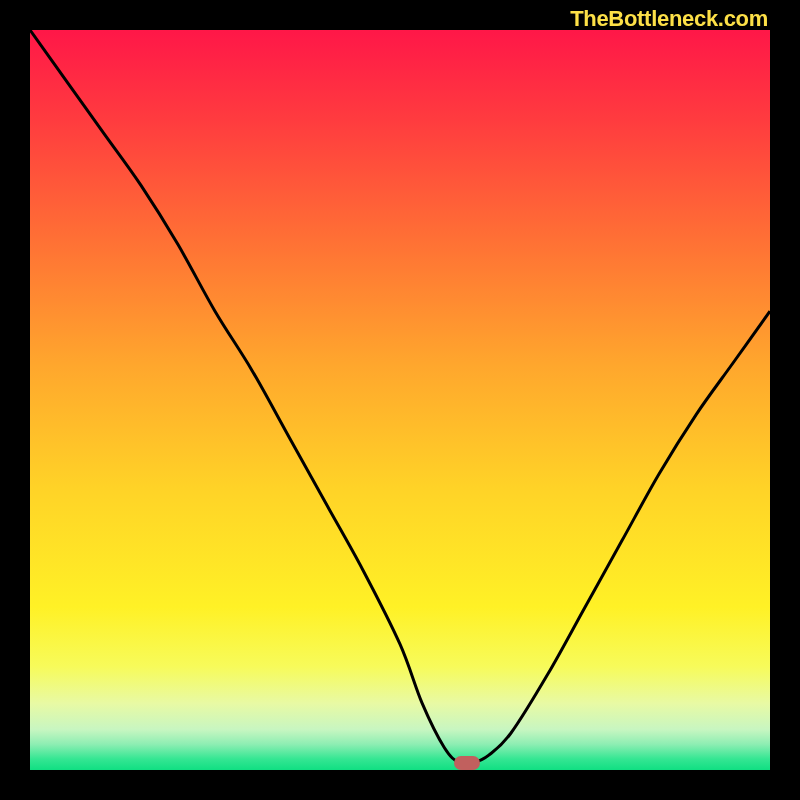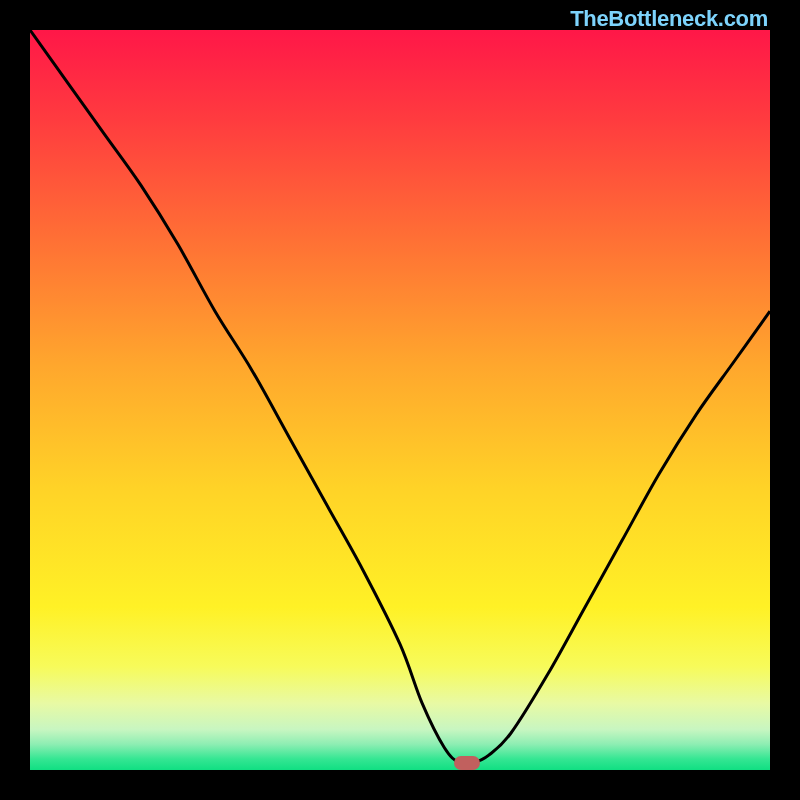--- a/index.html
+++ b/index.html
@@ -1,17 +1,17 @@
 <!DOCTYPE html>
 <html><head>
 <meta charset="utf-8">
 <style>
   html,body{margin:0;padding:0;width:800px;height:800px;background:#000;overflow:hidden}
   .frame{position:absolute;left:30px;top:30px;width:740px;height:740px}
-  .watermark{position:absolute;top:6px;right:32px;font:700 22px Arial,Helvetica,sans-serif;color:#7dd3fc;letter-spacing:-.3px}
+  .watermark{position:absolute;top:6px;right:32px;font:700 22px Arial,Helvetica,sans-serif;color:#fde047;letter-spacing:-.3px}
   .marker{position:absolute;width:26px;height:14px;border-radius:7px;background:#c1605e;transform:translate(-50%,-50%)}
   svg{display:block}
 </style>
 </head>
 <body>
 
 <div class="watermark">TheBottleneck.com</div>
 
 <div class="frame">
   <svg id="chart-svg" width="740" height="740" viewBox="0 0 740 740">

